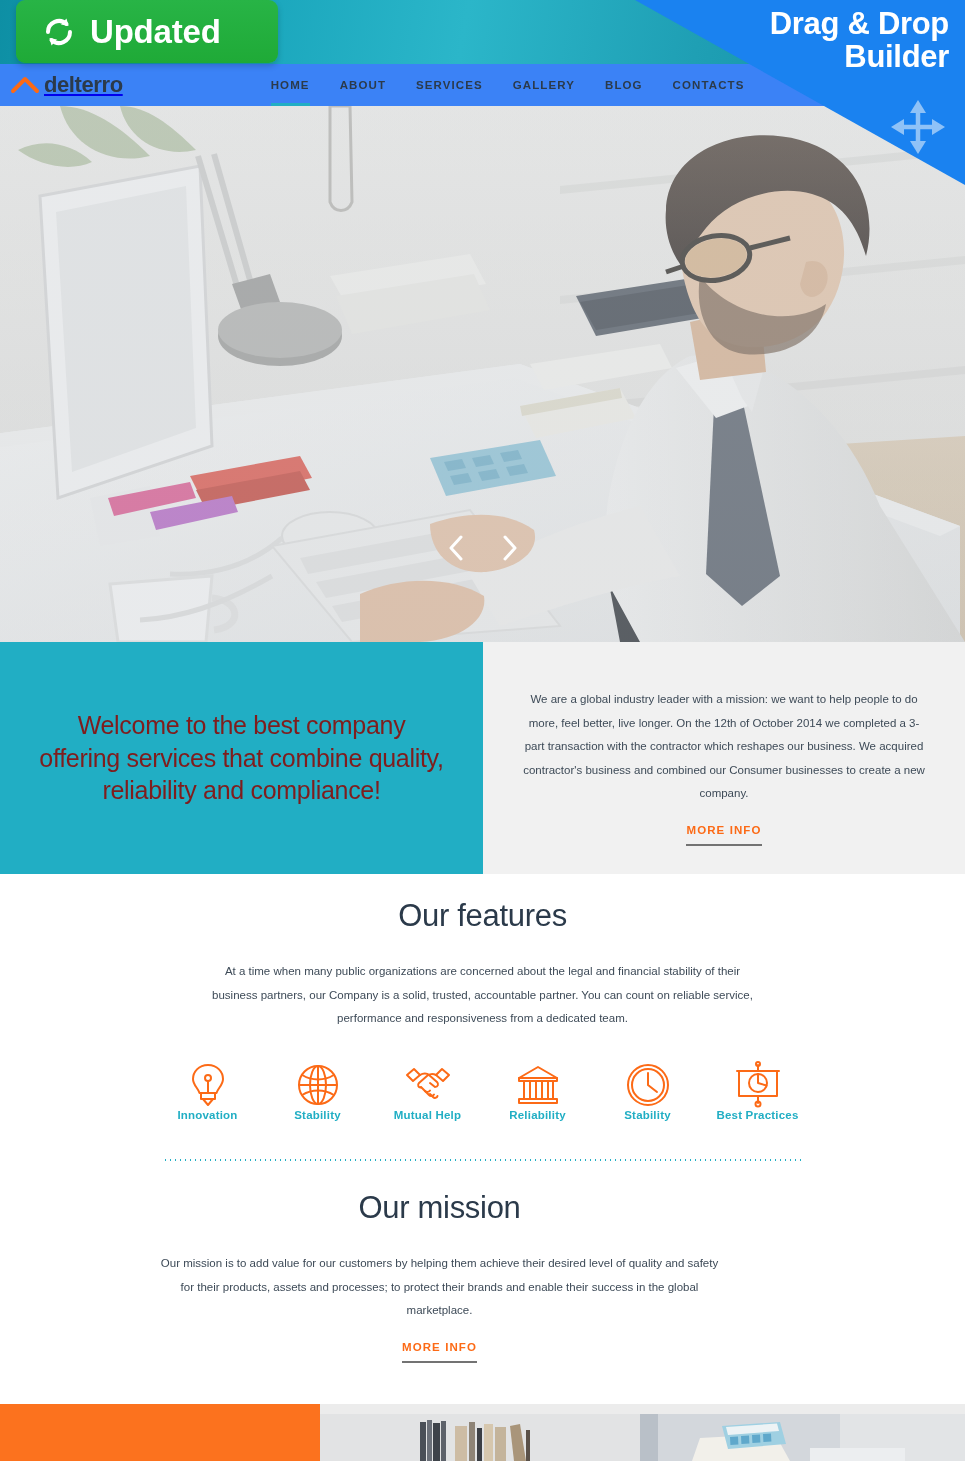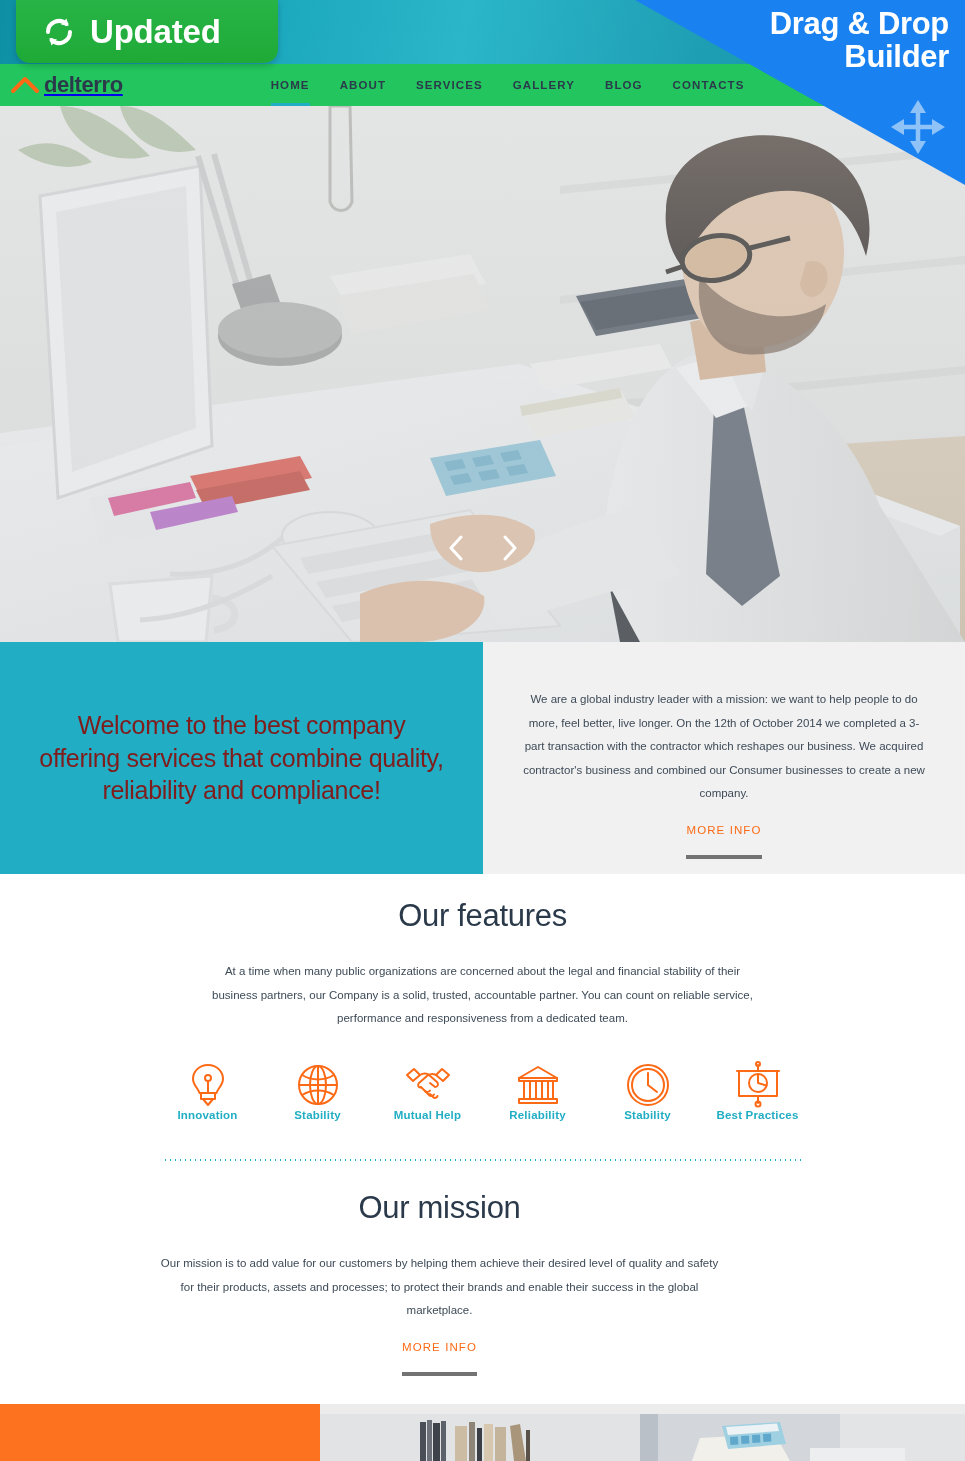--- a/index.html
+++ b/index.html
@@ -20,20 +20,21 @@
     content:""; position:absolute; left:0; bottom:0; width:100%; height:10px;
     background:linear-gradient(to bottom, rgba(0,0,0,.10), rgba(0,0,0,0));
   }
   .updated-badge {
     position:absolute; top:0; left:16px; width:262px; height:63px;
     background:linear-gradient(to bottom,#28b446 0%,#1faa37 100%);
     border-bottom-left-radius:14px; border-bottom-right-radius:14px;
     display:flex; align-items:center; gap:14px; padding-left:26px;
     box-shadow:0 3px 6px rgba(0,0,0,.18);
     z-index:6;
+    border-radius:9px;
   }
   .updated-badge .lbl {
     color:#fff; font-size:33px; font-weight:bold; letter-spacing:-.2px;
   }
   .sync-ico { width:34px; height:34px; flex:0 0 34px; }
 
   
   .corner-ribbon {
     position:absolute; top:0; right:0; width:330px; height:185px;
     z-index:7; pointer-events:none;
@@ -46,21 +47,21 @@
   .ribbon-text {
     position:absolute; right:16px; top:8px; width:300px;
     text-align:right; color:#fff; font-size:31px; font-weight:bold;
     line-height:1.05; letter-spacing:-.3px;
   }
   .ribbon-arrows { position:absolute; right:16px; top:96px; width:62px; height:62px; }
 
   
   .site-header {
     position:absolute; top:64px; left:0; width:965px; height:42px;
-    background:#22c55e; z-index:5;
+    background:#3b82f6; z-index:5;
     display:flex; align-items:center;
   }
   .logo { display:flex; align-items:center; gap:4px; margin-left:10px; }
   .logo-mark { width:30px; height:20px; }
   .logo-text { font-size:22px; font-weight:bold; color:#2b3a4a; letter-spacing:-.4px; }
   .nav { display:flex; align-items:center; gap:30px; margin-left:148px; height:42px; }
   .nav-item {
     font-size:11.5px; font-weight:bold; letter-spacing:1.1px; color:#2b3a4a;
     text-decoration:none; position:relative; height:42px; display:flex; align-items:center;
   }
@@ -95,23 +96,23 @@
   .welcome-left {
     width:483px; background:#21aec4; color:#7f1d1d;
     display:flex; align-items:center; justify-content:center; padding:0 36px;
   }
   .welcome-left h2 { font-size:25px; font-weight:normal; line-height:1.3; text-align:center; letter-spacing:-.3px; }
   .welcome-right {
     width:482px; background:#f1f1f1; padding:46px 40px 0 40px; text-align:center;
   }
   .welcome-right p { font-size:11.5px; line-height:2.05; color:#3d4a57; }
   .more-info {
-    display:inline-block; margin-top:18px; font-size:11.5px; font-weight:normal;
+    display:inline-block; margin-top:18px; font-size:11.5px; font-weight:bold;
     letter-spacing:1.1px; color:#fc6a16; text-decoration:none;
-    border-bottom:4px solid #737373; padding-bottom:19px;
+    border-bottom:2px solid #737373; padding-bottom:8px;
   }
 
   
   .features { position:absolute; top:874px; left:0; width:965px; text-align:center; }
   .sec-title {
     font-size:31px; color:#2b3a4a; font-weight:normal; letter-spacing:-.3px;
     padding-top:24px;
   }
   .sec-copy {
     width:560px; margin:26px auto 0; font-size:11.5px; line-height:2.05; color:#3d4a57;

